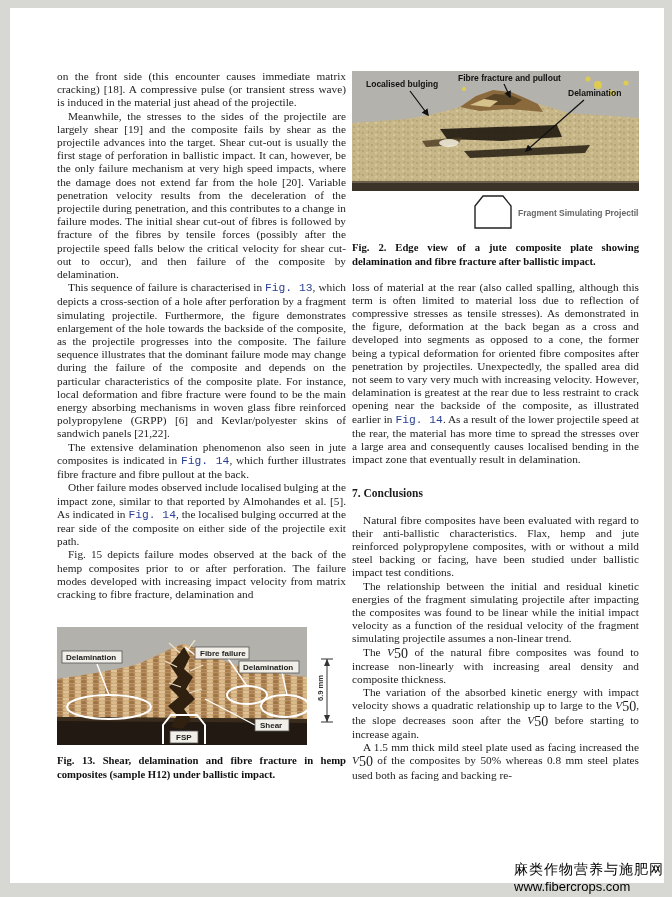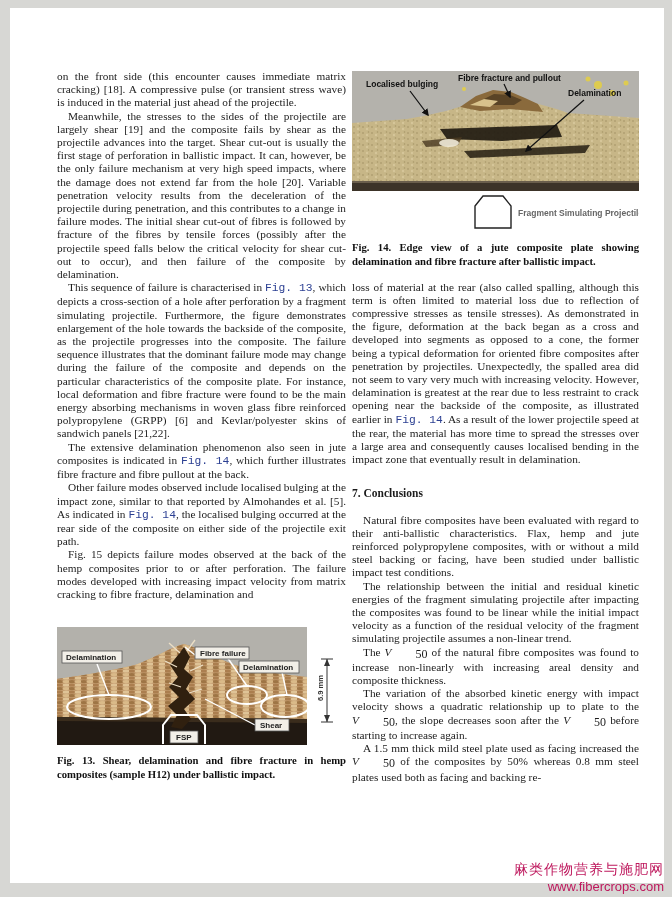--- a/index.html
+++ b/index.html
@@ -9,30 +9,30 @@
   .running-head { position:absolute; top:40px; left:0; right:0; height:16px; font-size:11px; }
   .page-num { position:absolute; left:47px; top:0; font-size:11.5px; color:#222; }
   .head-title { position:absolute; left:0; right:0; top:0; text-align:center; font-style:italic; font-size:11px; color:#222; }
   .col { position:absolute; color:#1c1c1c; font-size:11.3px; line-height:13.2px; text-align:justify; }
   .col-left { left:47px; top:62px; width:289px; }
   .col-right { left:342px; top:63px; width:287px; }
   p.body-par { margin:0; text-indent:11px; }
   p.body-par.noindent { text-indent:0; }
   .ref-link { color:#2b3f92;font-family:Liberation Mono, monospace; }
   .it { font-style:italic; }
-  .sub { font-size:12px; vertical-align:-2px;margin-left:24px; }
+  .sub { font-size:14px; vertical-align:-2px; }
   h2.concl { font-size:11.5px; font-weight:bold; margin:21px 0 13px 0; text-align:left; }
   .figure { margin:0;font-weight:bold; }
   .fig13-block { margin-top:26px; }
   .fig-caption { font-size:10.7px; line-height:13.8px; color:#111; text-align:justify; margin-top:9px; }
   .fig14-caption { margin-top:11px; }
   svg { display:block; }
   svg text { font-family:"Liberation Sans","DejaVu Sans",sans-serif; }
   .fsp-row { margin-top:3px; }
-  .watermark { position:absolute; right:8px; bottom:2px; text-align:right; color:#be185d; font-family:"Liberation Sans","DejaVu Sans",sans-serif; line-height:17px; }
+  .watermark { position:absolute; right:8px; bottom:2px; color:#000000; font-family:"Liberation Sans","DejaVu Sans",sans-serif; line-height:17px; }
   .wm-cn { font-size:14px; letter-spacing:1px; }
   .wm-url { font-size:13px; }
 </style>
 </head>
 <body>
 
 <div class="page">
 
 
   <div class="col col-left">
@@ -167,31 +167,31 @@
           <line x1="58" y1="20" x2="76" y2="44" marker-end="url(#ah)"></line>
           <line x1="152" y1="13" x2="158" y2="26" marker-end="url(#ah)"></line>
           <line x1="232" y1="29" x2="174" y2="80" marker-end="url(#ah)"></line>
         </g>
       </svg>
 
       <svg class="fsp-row" width="287" height="36" viewBox="0 0 287 36">
         <path d="M123,34 L123,12 L131,2 L151,2 L159,12 L159,34 Z" fill="#ffffff" stroke="#222" stroke-width="1.4"></path>
         <text x="166" y="22" font-size="8.5" fill="#666">Fragment Simulating Projectile</text>
       </svg>
-      <div class="fig-caption fig14-caption">Fig. 14. Edge view of a jute composite plate showing delamination and fibre fracture after ballistic impact.</div>
+      <div class="fig-caption fig14-caption">Fig. 2. Edge view of a jute composite plate showing delamination and fibre fracture after ballistic impact.</div>
     </div>
 
     <p class="body-par noindent" style="margin-top:12px"><span>loss of material at the rear (also called spalling, although this term is often limited to material loss due to reflection of compressive stresses as tensile stresses). As demonstrated in the figure, deformation at the back began as a cross and developed into segments as opposed to a cone, the former being a typical deformation for oriented fibre composites after penetration by projectiles. Unexpectedly, the spalled area did not seem to vary very much with increasing velocity. However, delamination is greatest at the rear due to less restraint to crack opening near the backside of the composite, as illustrated earlier in </span><span class="ref-link">Fig. 14</span><span>. As a result of the lower projectile speed at the rear, the material has more time to spread the stresses over a large area and consequently causes localised bending in the impact zone that eventually result in delamination.</span></p>
 
     <h2 class="concl">7. Conclusions</h2>
 
     <p class="body-par"><span>Natural fibre composites have been evaluated with regard to their anti-ballistic characteristics. Flax, hemp and jute reinforced polypropylene composites, with or without a mild steel backing or facing, have been studied under ballistic impact test conditions.</span></p>
     <p class="body-par"><span>The relationship between the initial and residual kinetic energies of the fragment simulating projectile after impacting the composites was found to be linear while the initial impact velocity as a function of the residual velocity of the fragment simulating projectile assumes a non-linear trend.</span></p>
     <p class="body-par"><span>The </span><span class="it">V</span><span class="sub">50</span><span> of the natural fibre composites was found to increase non-linearly with increasing areal density and composite thickness.</span></p>
-    <p class="body-par"><span>The variation of the absorbed kinetic energy with impact velocity shows a quadratic relationship up to plate to the </span><span class="it">V</span><span class="sub">50</span><span>, the slope decreases soon after the </span><span class="it">V</span><span class="sub">50</span><span> before starting to increase again.</span></p>
+    <p class="body-par"><span>The variation of the absorbed kinetic energy with impact velocity shows a quadratic relationship up to large to the </span><span class="it">V</span><span class="sub">50</span><span>, the slope decreases soon after the </span><span class="it">V</span><span class="sub">50</span><span> before starting to increase again.</span></p>
     <p class="body-par"><span>A 1.5 mm thick mild steel plate used as facing increased the </span><span class="it">V</span><span class="sub">50</span><span> of the composites by 50% whereas 0.8 mm steel plates used both as facing and backing re-</span></p>
   </div>
 
 </div>
 
 <div class="watermark">
   <div class="wm-cn">麻类作物营养与施肥网</div>
   <div class="wm-url">www.fibercrops.com</div>
 </div>
 

